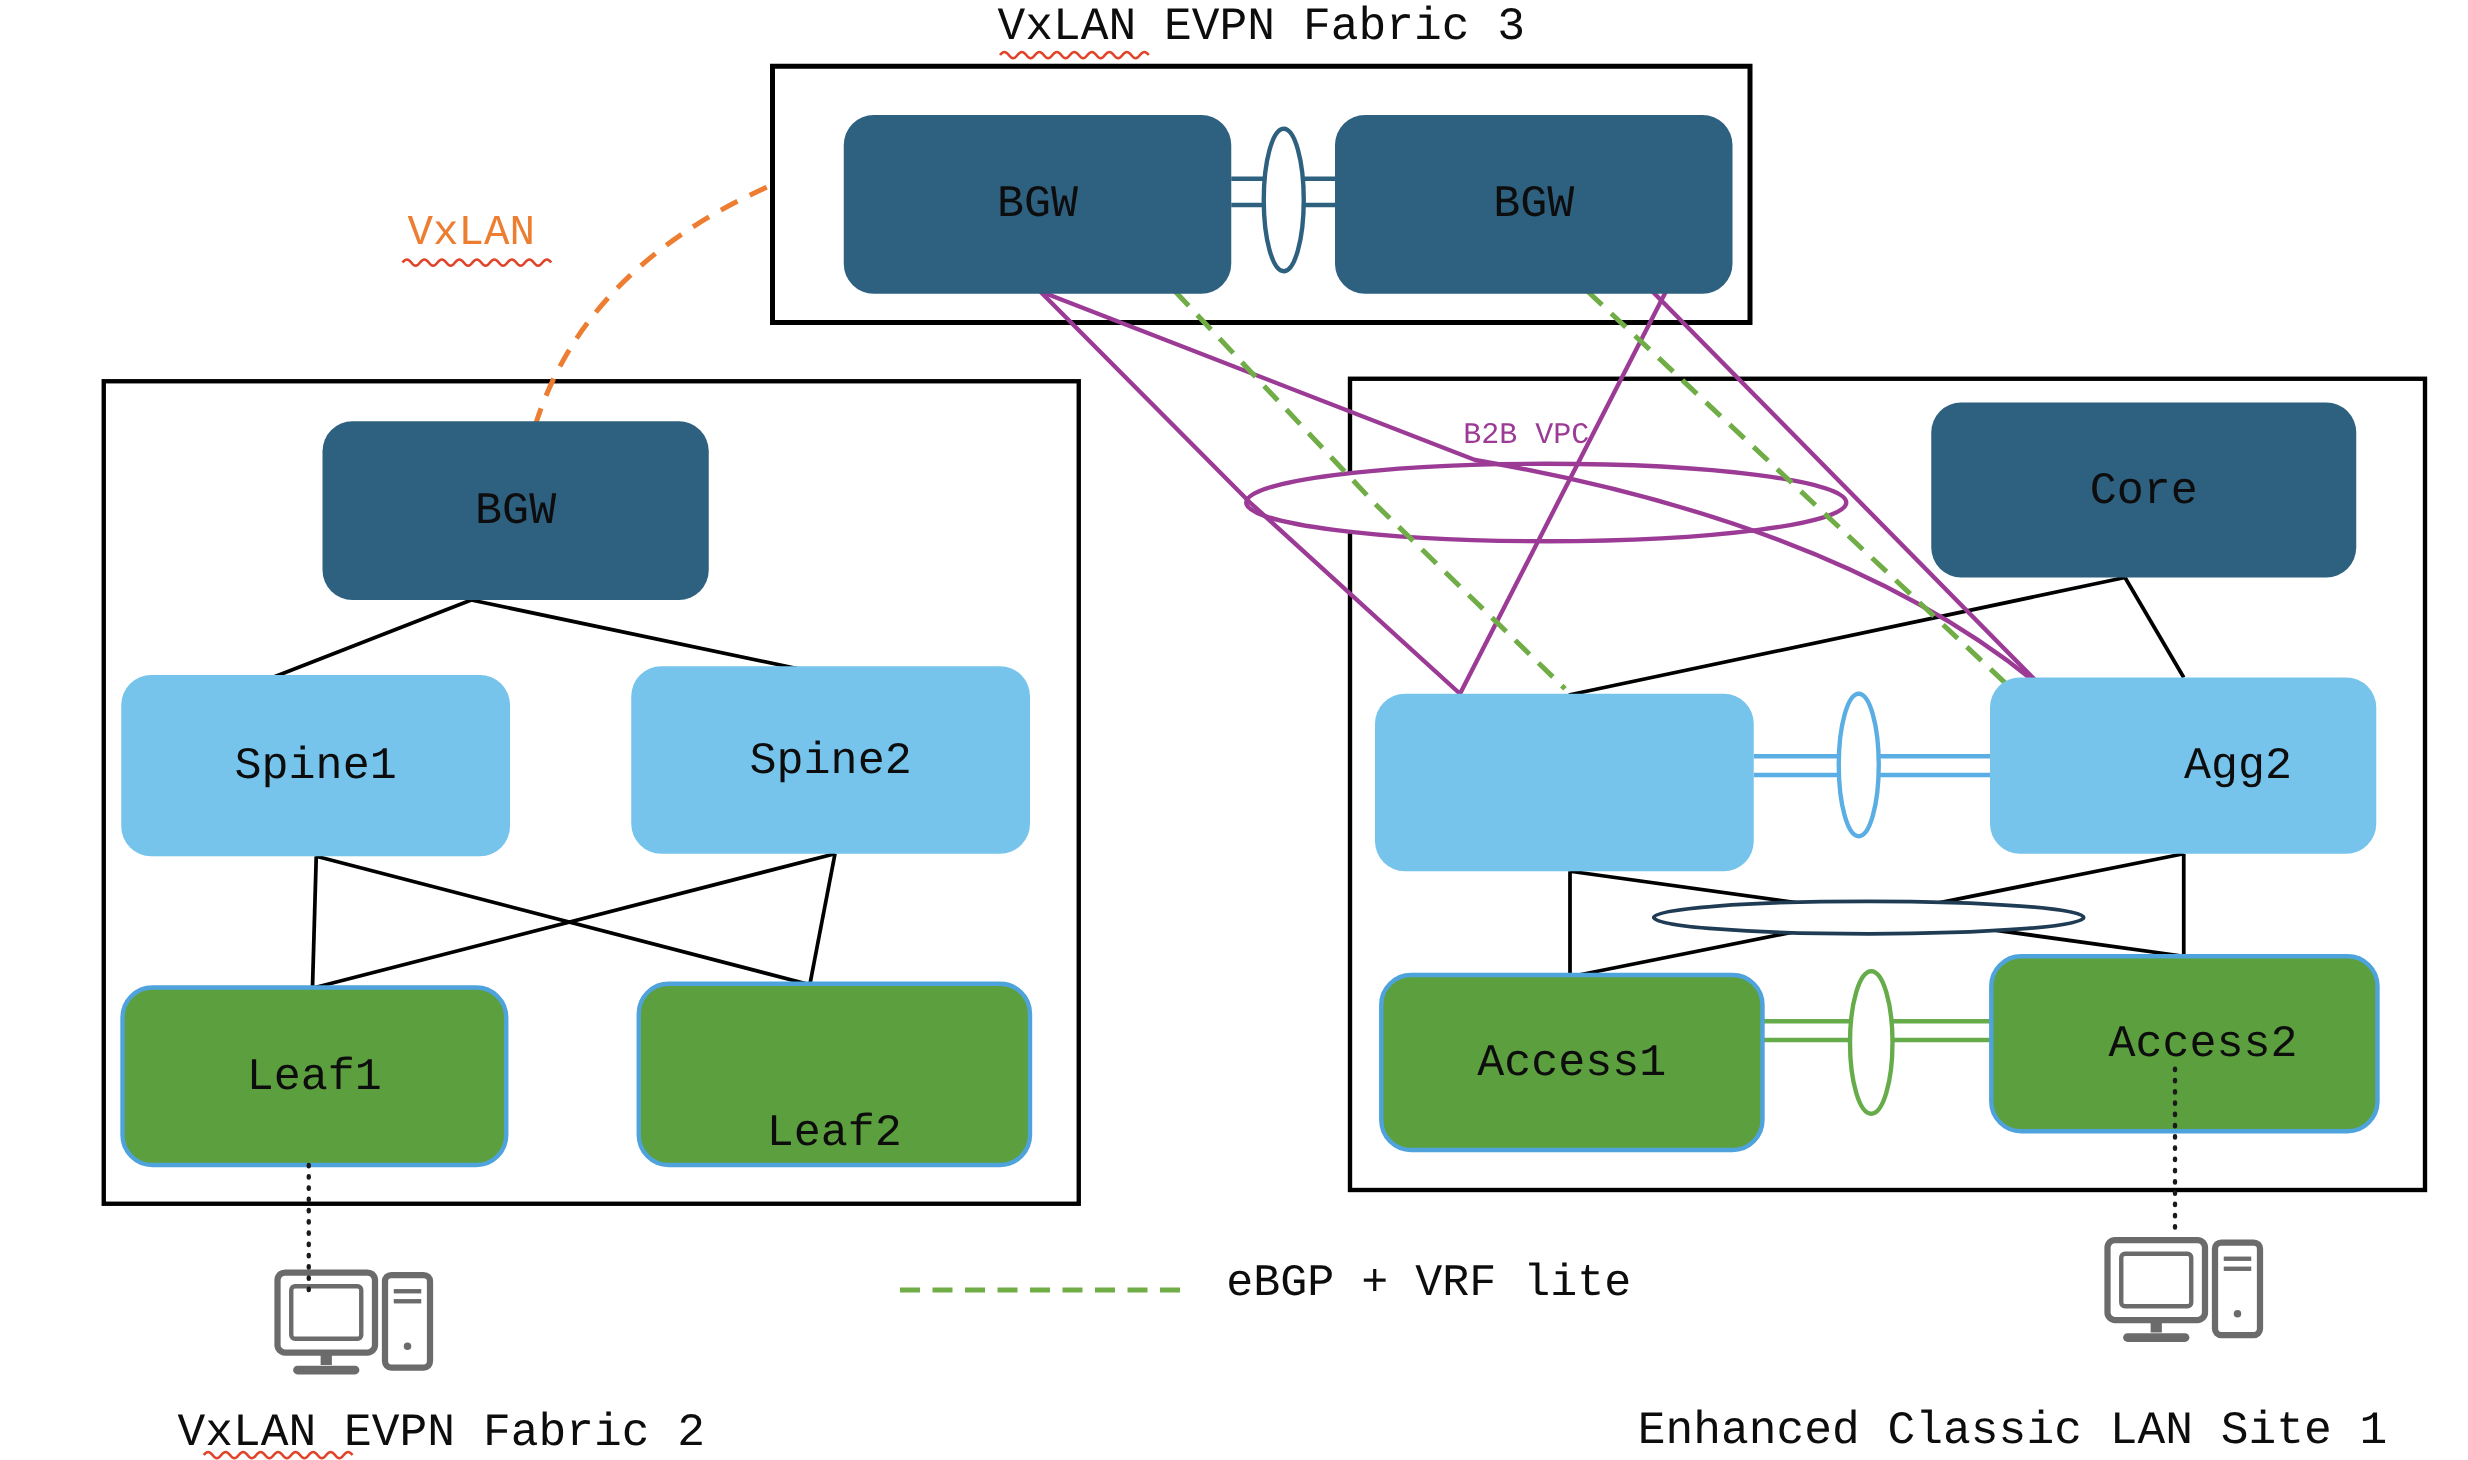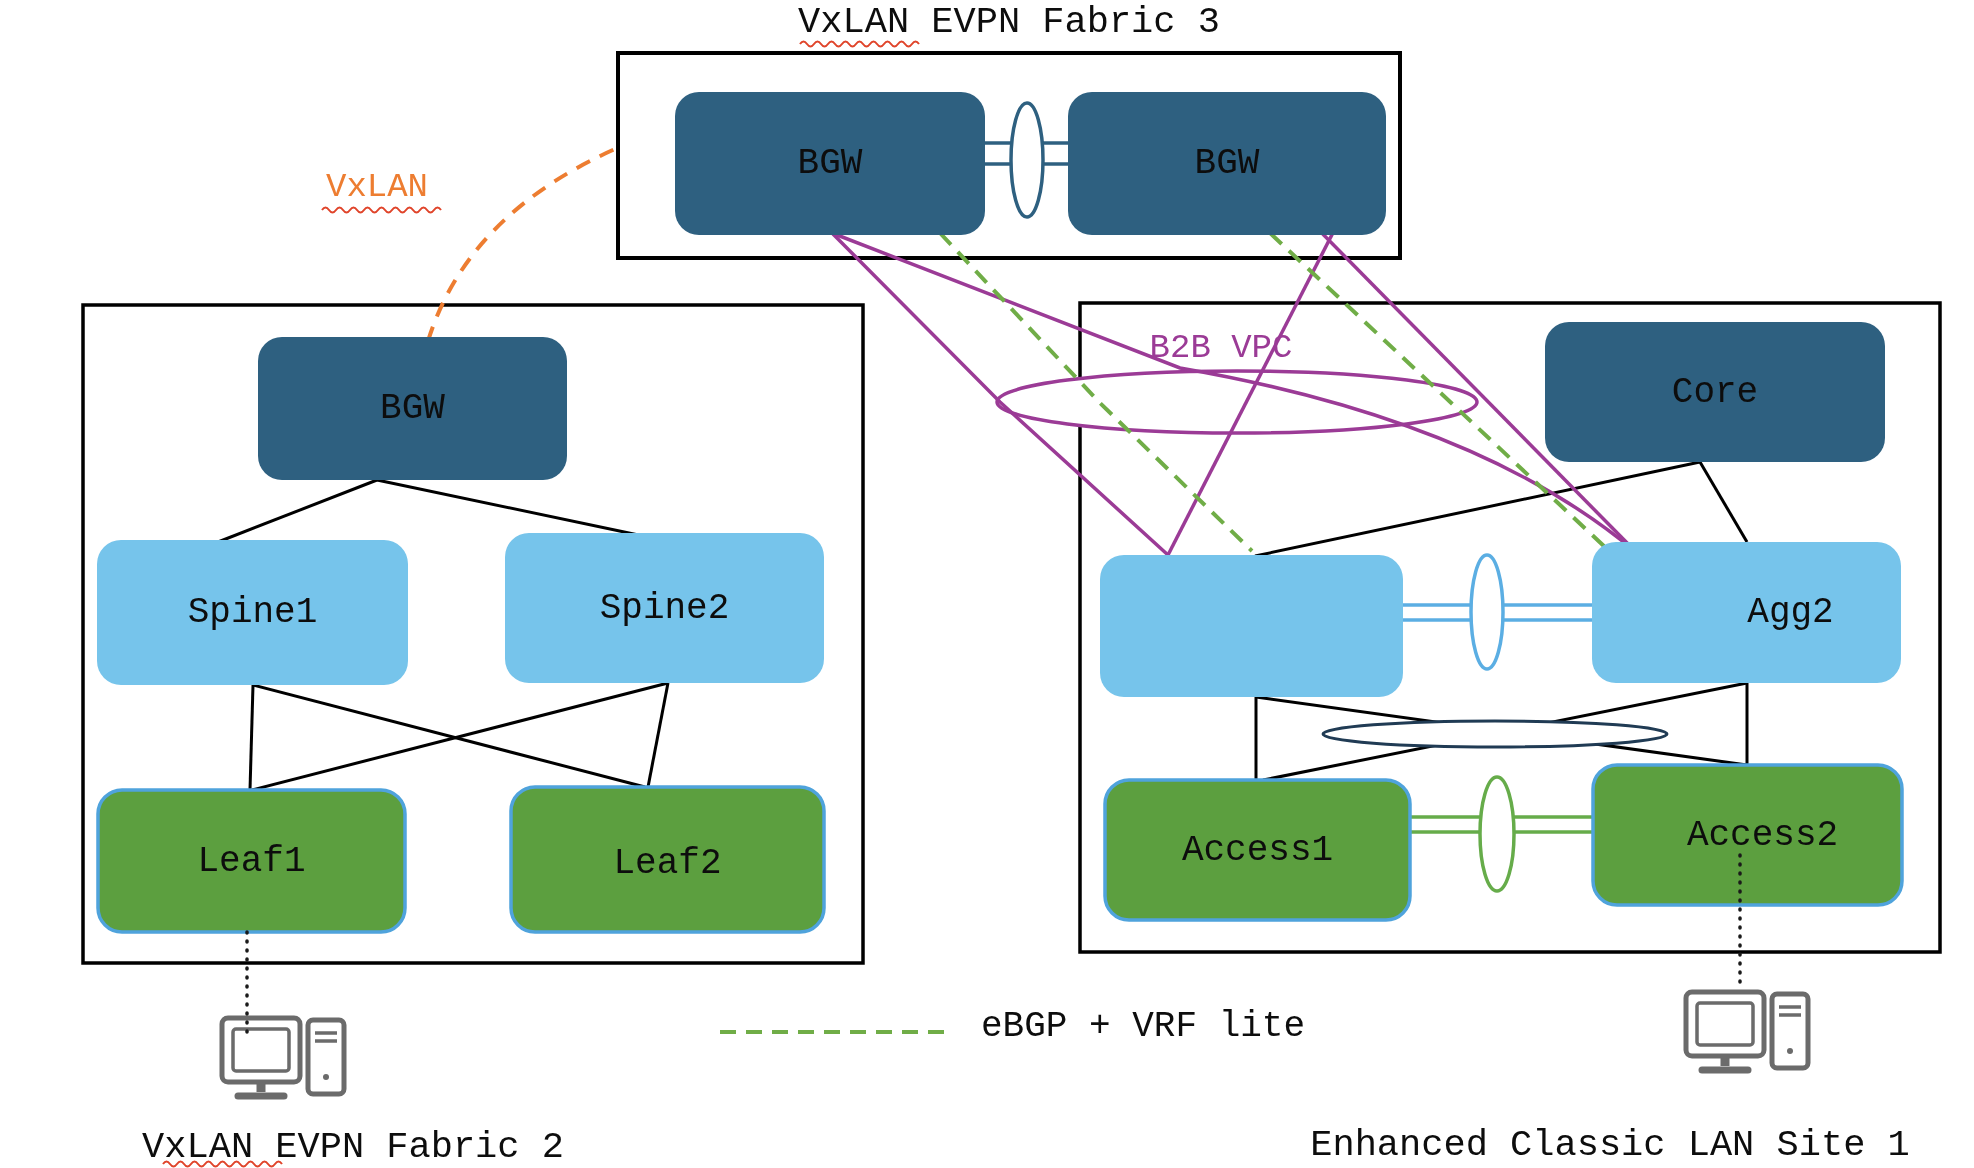--- a/index.html
+++ b/index.html
@@ -14,21 +14,21 @@
   .lbl{
     position:absolute;
     display:flex;align-items:center;justify-content:center;
     color:#0d0d0d;
     font-family:Liberation Mono, monospace;
     white-space:nowrap;
   }
   .node-lbl{font-size:36px;}
   .title-lbl{font-size:37px;}
   .vxlan-lbl{font-size:34px;color:#ED7D31;}
-  .b2b-lbl{font-size:34px;color:#9B3B96;font-weight:500;}
+  .b2b-lbl{font-size:24px;color:#9B3B96;font-weight:500;}
   .legend-lbl{font-size:36px;justify-content:flex-start;}
 </style>
 </head>
 <body>
 
 <div id="canvas">
 
   <svg id="wires" width="1974" height="1168" viewBox="0 0 1974 1168">
 
     <g>
@@ -133,21 +133,21 @@
   <div class="lbl vxlan-lbl" style="left:307px;top:168px;width:140px;height:38px;">VxLAN</div>
 
   <div class="lbl b2b-lbl" style="left:1121px;top:328px;width:200px;height:40px;">B2B VPC</div>
 
   <div class="lbl node-lbl" style="left:675px;top:92px;width:310px;height:143px;">BGW</div>
   <div class="lbl node-lbl" style="left:1068px;top:92px;width:318px;height:143px;">BGW</div>
   <div class="lbl node-lbl" style="left:258px;top:337px;width:309px;height:143px;">BGW</div>
   <div class="lbl node-lbl" style="left:97px;top:540px;width:311px;height:145px;">Spine1</div>
   <div class="lbl node-lbl" style="left:505px;top:533px;width:319px;height:150px;">Spine2</div>
   <div class="lbl node-lbl" style="left:98px;top:790px;width:307px;height:142px;">Leaf1</div>
-  <div class="lbl node-lbl" style="left:511px;top:791px;width:313px;height:145px;">Leaf2</div>
+  <div class="lbl node-lbl" style="left:511px;top:834px;width:313px;height:145px;">Leaf2</div>
   <div class="lbl node-lbl" style="left:1545px;top:322px;width:340px;height:140px;">Core</div>
   <div class="lbl node-lbl" style="left:1592px;top:542px;width:309px;height:141px;margin-left:44px;">Agg2</div>
   <div class="lbl node-lbl" style="left:1105px;top:780px;width:305px;height:140px;">Access1</div>
   <div class="lbl node-lbl" style="left:1593px;top:765px;width:309px;height:140px;padding-left:15px;">Access2</div>
 
   <div class="lbl legend-lbl" style="left:981px;top:1004px;width:320px;height:44px;">eBGP + VRF lite</div>
 
   <div class="lbl title-lbl" style="left:83px;top:1126px;width:540px;height:42px;">VxLAN EVPN Fabric 2</div>
 
   <div class="lbl title-lbl" style="left:1340px;top:1124px;width:540px;height:42px;">Enhanced Classic LAN Site 1</div>

